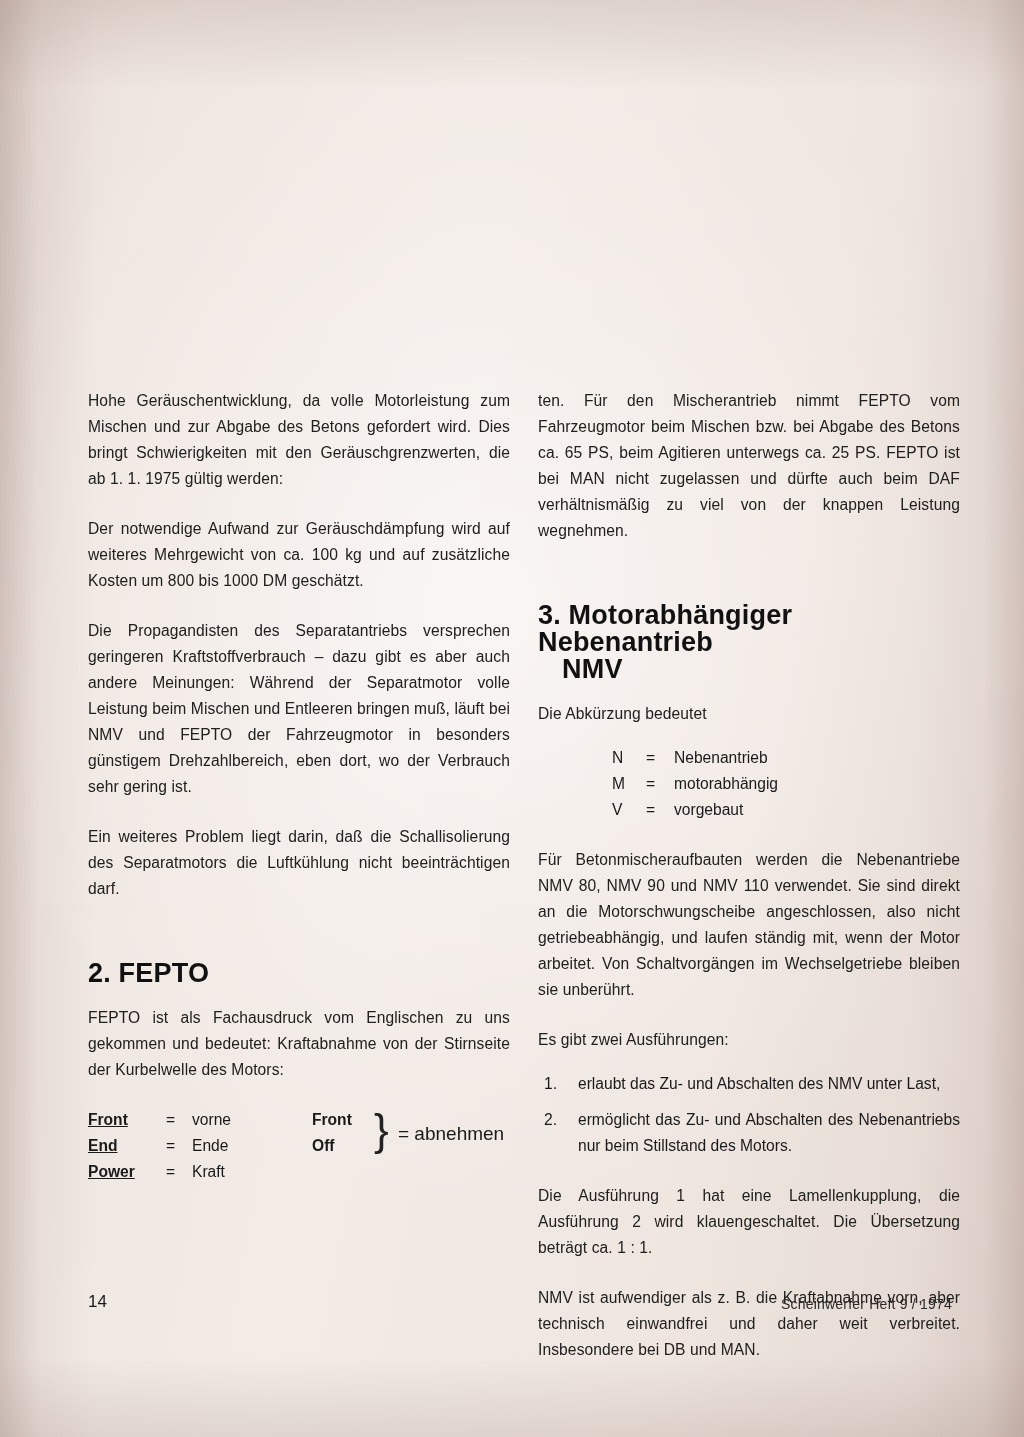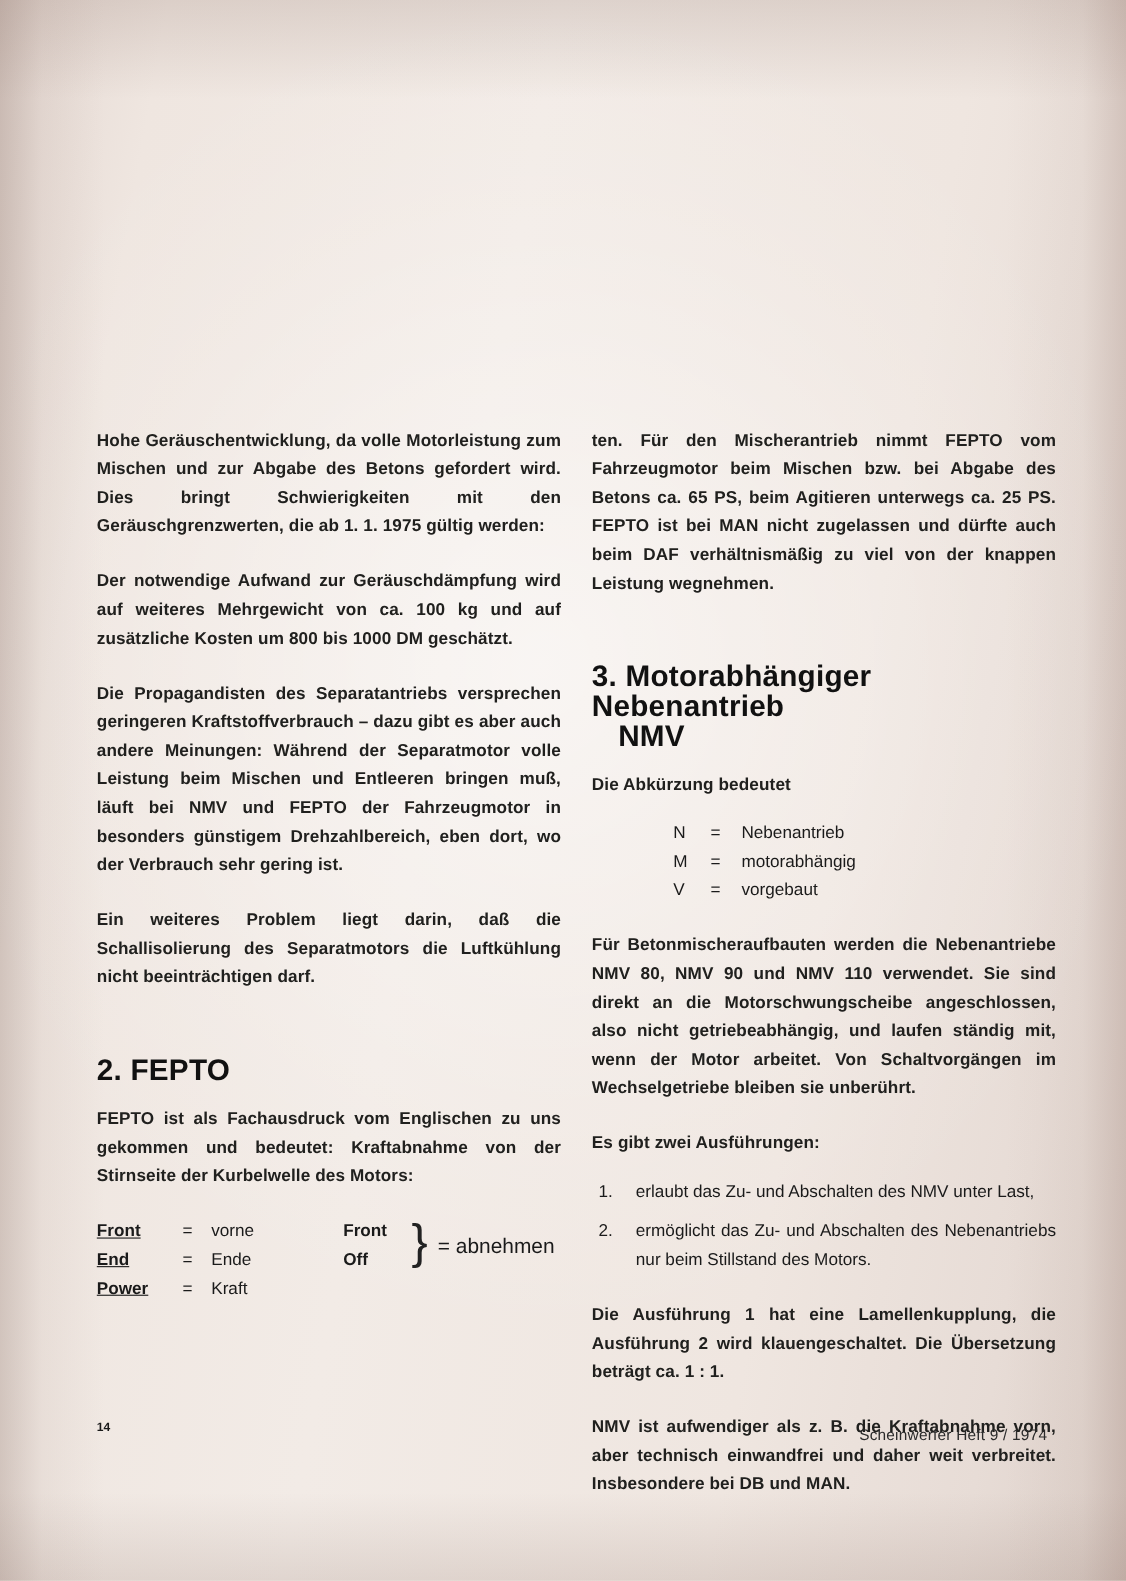--- a/index.html
+++ b/index.html
@@ -47,21 +47,20 @@
   .col-left  { left: 88px; }
   .col-right { left: 538px; }
 
   p.body, div.body {
     font-size: 15.6px;
     line-height: 26px;
     margin: 0 0 24px 0;
     text-align: justify;
     color: #20201e;
     letter-spacing: 0.1px;
-    font-weight: bold;
   }
   h2.heading {
     font-size: 27px;
     font-weight: bold;
     line-height: 27px;
     margin: 0 0 18px 0;
     color: #111;
     letter-spacing: 0.2px;
   }
 
@@ -125,22 +124,22 @@
     margin-bottom: 10px;
   }
   ol.numlist .num { width: 34px; flex: 0 0 34px; padding-left: 6px; }
   ol.numlist .txt { flex: 1; text-align: justify; }
 
   
   .footer-page {
     position: absolute;
     left: 88px;
     top: 1292px;
-    font-size: 11px;
-    font-weight: bold;
+    font-size: 17px;
+    font-weight: normal;
     color: #1a1a1a;
   }
   .footer-ref {
     position: absolute;
     right: 72px;
     top: 1296px;
     font-size: 14px;
     color: #2a2a2a;
     letter-spacing: 0.2px;
   }

